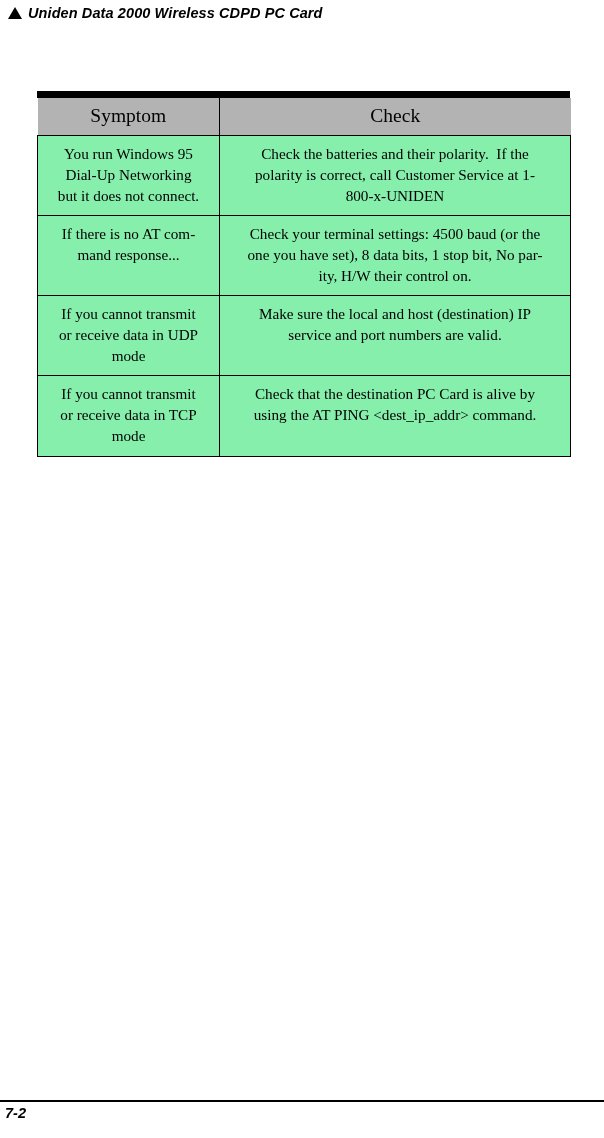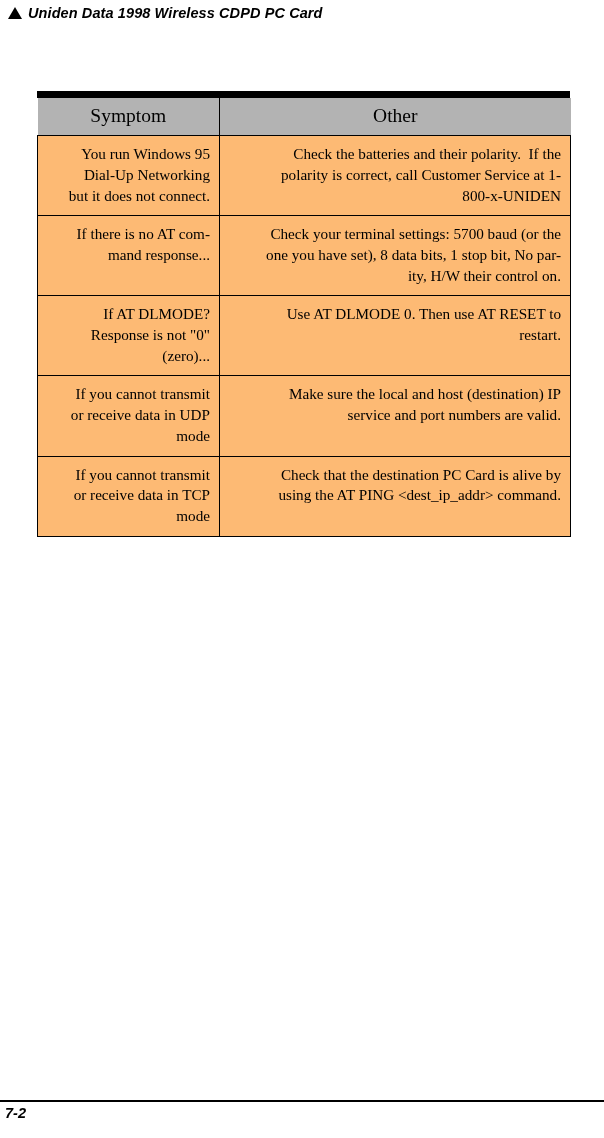--- a/index.html
+++ b/index.html
@@ -81,22 +81,22 @@
     border-right: 1.3px solid #000000;
   }
 
   
   tr.body-row td {
     border: 1.3px solid #000000;
     padding: 8px 9px 9px 9px;
     font-size: 15.2px;
     line-height: 1.36;
     vertical-align: top;
-    text-align: right;
-    background: #fdba74;
+    text-align: center;
+    background: #86efac;
   }
   tr.body-row td.cell-symptom { width: 182px; }
   tr.body-row td.cell-action  { width: 351px; }
 
   .cellline { display: block; white-space: pre; }
 
   
   .page-footer {
     position: absolute;
     left: 0;
@@ -116,34 +116,34 @@
     padding-left: 5px;
     padding-top: 3px;
     color: #000000;
   }
 </style>
 </head>
 <body>
 
 <div class="page-header">
   <span class="header-triangle"></span>
-  <span class="header-title">Uniden Data 1998 Wireless CDPD PC Card</span>
+  <span class="header-title">Uniden Data 2000 Wireless CDPD PC Card</span>
 </div>
 
 <div class="table-wrap">
   <div class="top-rule"></div>
   <table class="tbl">
     <colgroup>
       <col class="c1">
       <col class="c2">
     </colgroup>
     <thead>
       <tr class="hdr-row">
         <th class="col-symptom">Symptom</th>
-        <th class="col-action">Other</th>
+        <th class="col-action">Check</th>
       </tr>
     </thead>
     <tbody>
       <tr class="body-row">
         <td class="cell-symptom">
           <span class="cellline">You run Windows 95</span>
           <span class="cellline">Dial-Up Networking</span>
           <span class="cellline">but it does not connect.</span>
         </td>
         <td class="cell-action">
@@ -151,34 +151,23 @@
           <span class="cellline">polarity is correct, call Customer Service at 1-</span>
           <span class="cellline">800-x-UNIDEN</span>
         </td>
       </tr>
       <tr class="body-row">
         <td class="cell-symptom">
           <span class="cellline">If there is no AT com-</span>
           <span class="cellline">mand response...</span>
         </td>
         <td class="cell-action">
-          <span class="cellline">Check your terminal settings: 5700 baud (or the</span>
+          <span class="cellline">Check your terminal settings: 4500 baud (or the</span>
           <span class="cellline">one you have set), 8 data bits, 1 stop bit, No par-</span>
           <span class="cellline">ity, H/W their control on.</span>
-        </td>
-      </tr>
-      <tr class="body-row">
-        <td class="cell-symptom">
-          <span class="cellline">If AT DLMODE?</span>
-          <span class="cellline">Response is not "0"</span>
-          <span class="cellline">(zero)...</span>
-        </td>
-        <td class="cell-action">
-          <span class="cellline">Use AT DLMODE 0. Then use AT RESET to</span>
-          <span class="cellline">restart.</span>
         </td>
       </tr>
       <tr class="body-row">
         <td class="cell-symptom">
           <span class="cellline">If you cannot transmit</span>
           <span class="cellline">or receive data in UDP</span>
           <span class="cellline">mode</span>
         </td>
         <td class="cell-action">
           <span class="cellline">Make sure the local and host (destination) IP</span>

